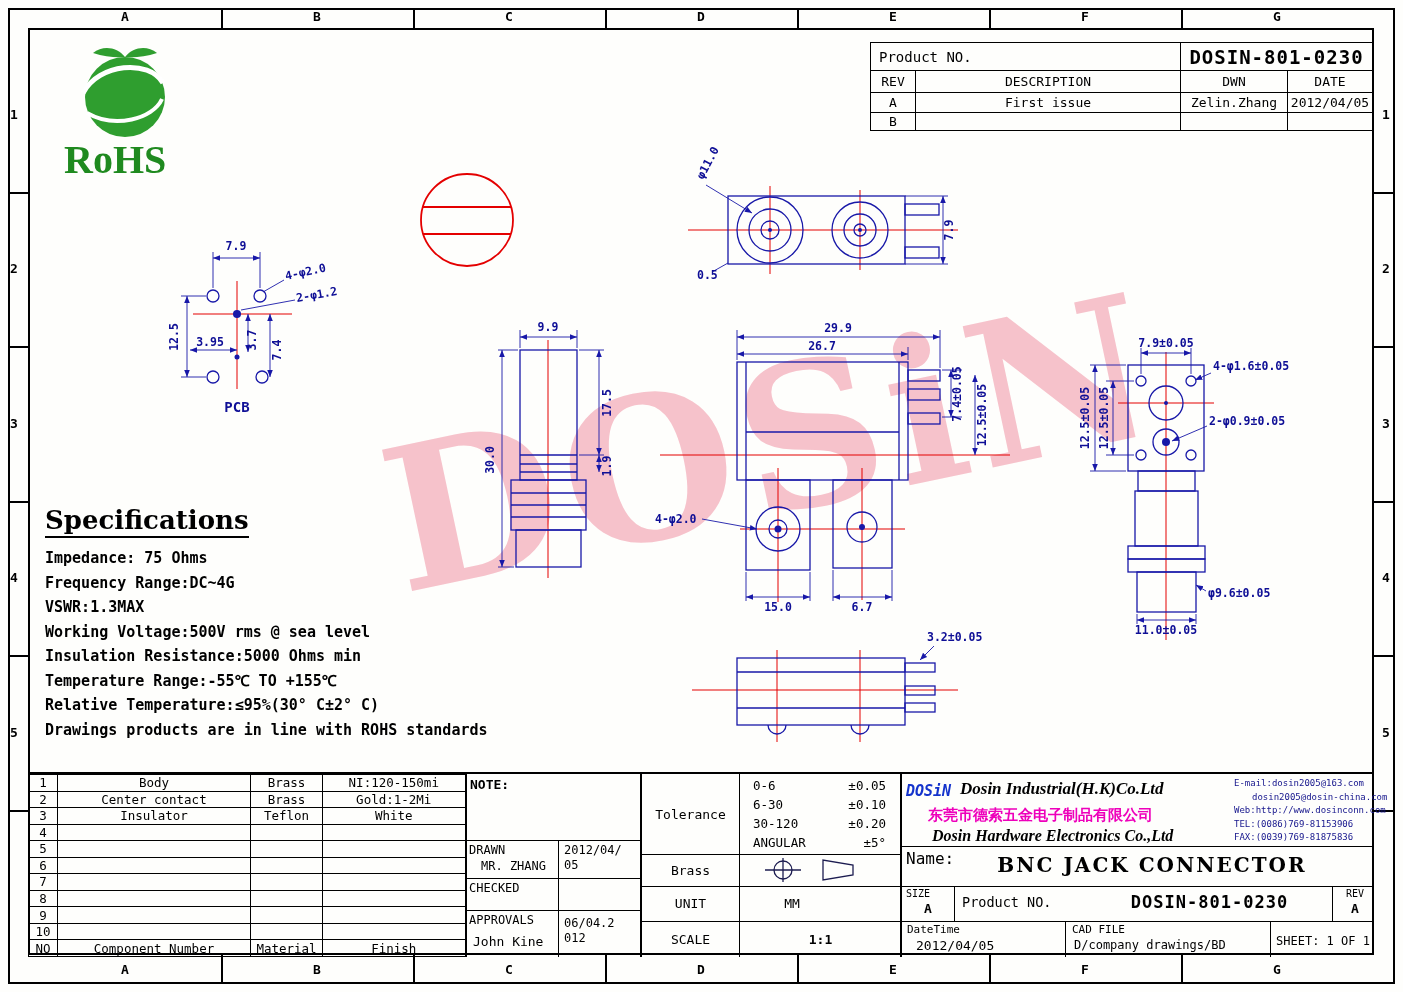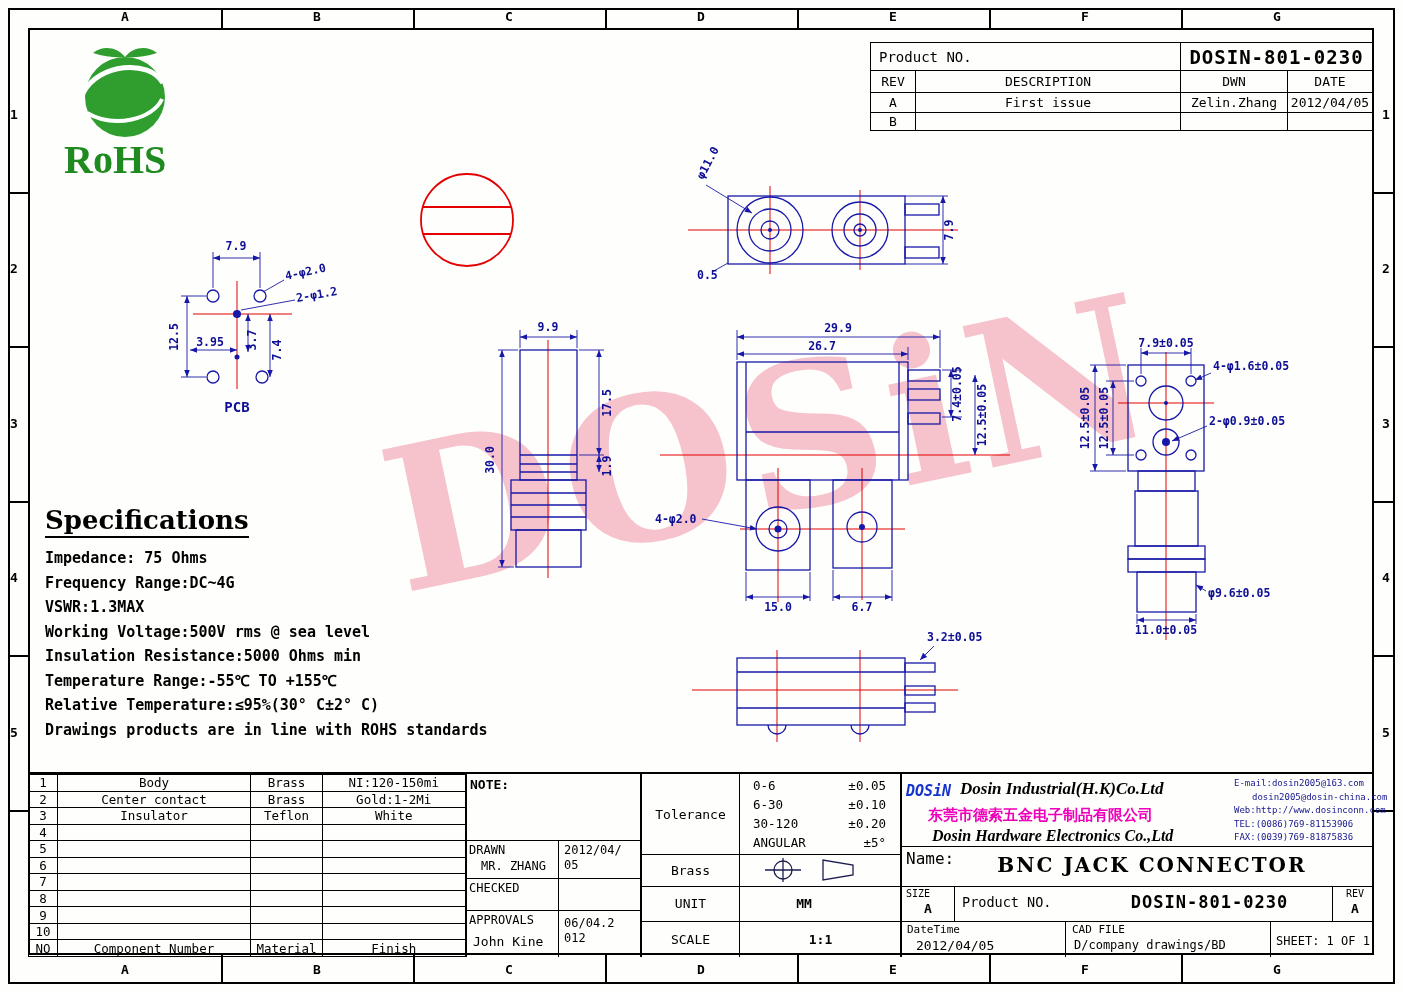--- a/index.html
+++ b/index.html
@@ -514,21 +514,21 @@
         <svg width="120" height="28" viewBox="0 0 120 28">
           <g stroke="#1c1c50" fill="none" stroke-width="1.3">
             <line x1="4" y1="14" x2="40" y2="14"></line>
             <circle cx="22" cy="14" r="9"></circle>
             <line x1="22" y1="2" x2="22" y2="26"></line>
             <path d="M62,4 L62,24 L92,19 L92,9 Z"></path>
           </g>
         </svg>
       </div>
       <div class="abs cell-center" style="left:0;top:112px;width:97px;height:35px;font-size:13px">UNIT</div>
-      <div class="abs cell-center" style="left:97px;top:112px;width:130px;height:35px;font-size:13px;font-weight:bold">MM</div>
+      <div class="abs cell-center" style="left:85px;top:112px;width:130px;height:35px;font-size:13px;font-weight:normal">MM</div>
       <div class="abs cell-center" style="left:0;top:147px;width:97px;height:36px;font-size:13px">SCALE</div>
       <div class="abs cell-center" style="left:97px;top:147px;width:163px;height:36px;font-size:13px;font-weight:bold">1:1</div>
     </div>
 
     <div class="coblk">
       <div class="hline" style="top:72px"></div>
       <div class="hline" style="top:112px"></div>
       <div class="hline" style="top:147px"></div>
 
       <div class="abs" style="left:4px;top:8px;font-size:15px;font-weight:bold;font-style:italic;color:#1433cc">DOSiN</div>

